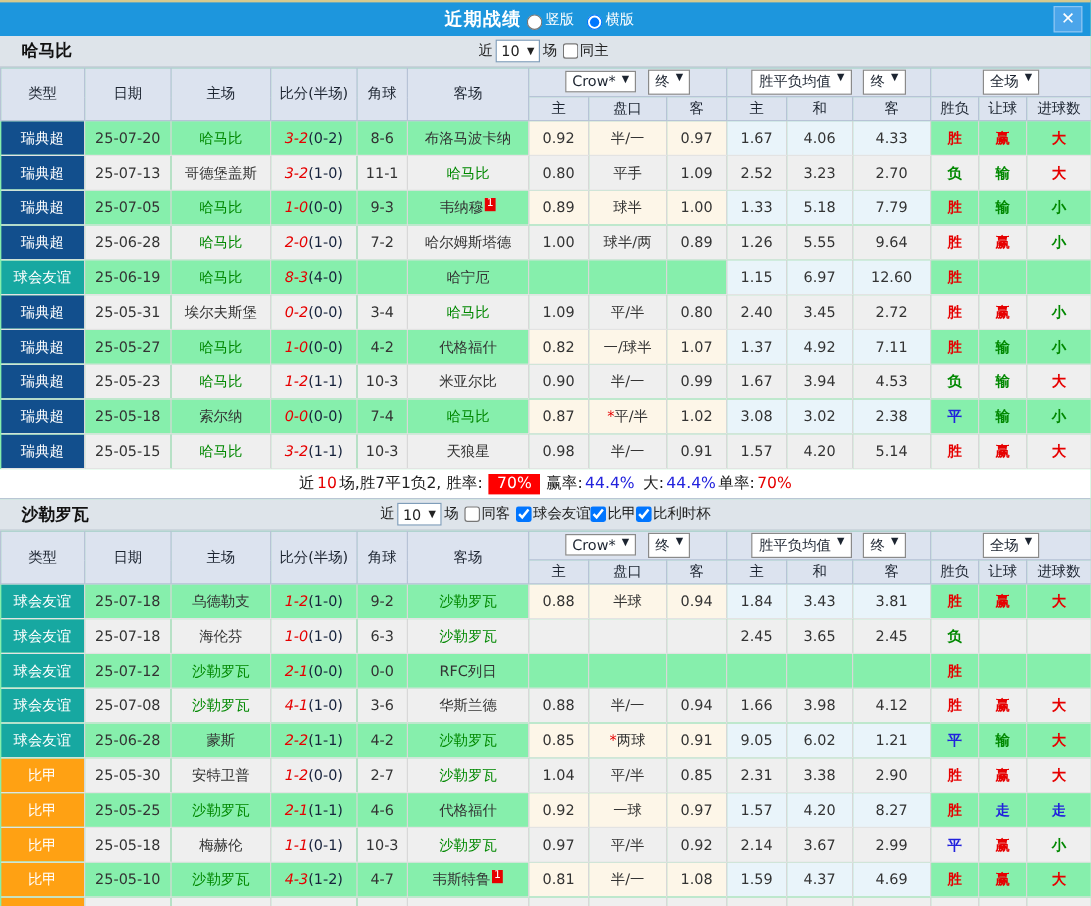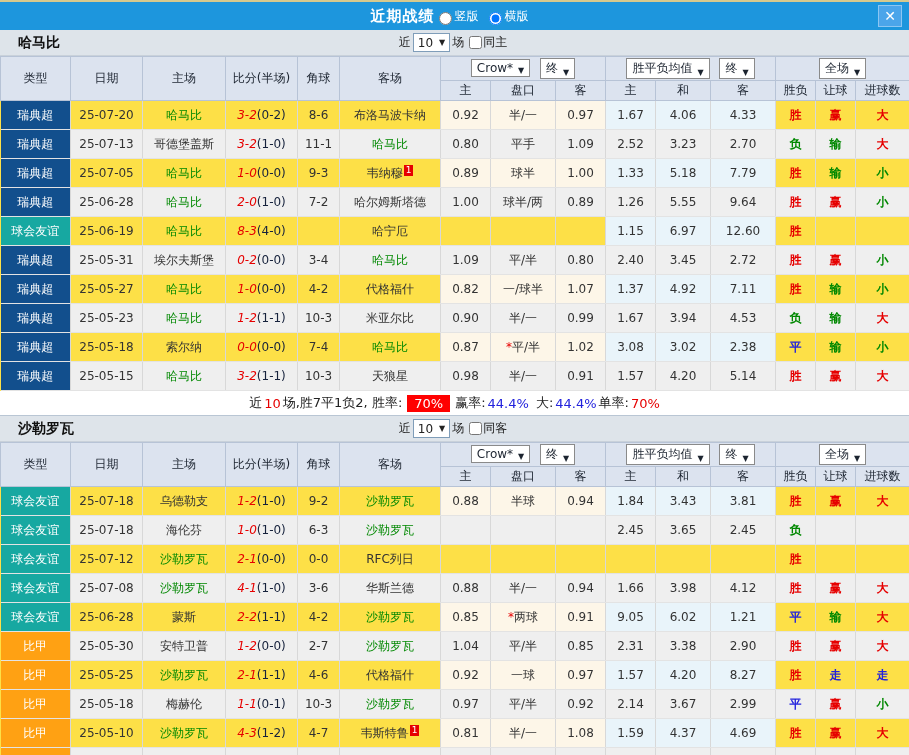--- a/index.html
+++ b/index.html
@@ -1,17 +1,17 @@
 <!DOCTYPE html>
 <html><head>
 <meta charset="utf-8">
 <style>
   * { margin:0; padding:0; box-sizing:border-box; }
   body { font-family:"DejaVu Sans","Liberation Sans",sans-serif; background:#fff; font-size:12px; color:#333; }
-  .win { width:909px; height:755px; overflow:hidden; background:#fde047; position:relative; }
+  .win { width:909px; height:755px; overflow:hidden; background:#86efac; position:relative; }
 
   
   .titlebar { height:30px; background:#1d96dd; border-top:2px solid #d6c98e; position:relative;
               display:flex; align-items:center; justify-content:center; color:#fff; }
   .titlebar .t { font-size:15px; font-weight:bold; letter-spacing:1px; }
   .titlebar .radios { display:flex; align-items:center; margin-left:4px; font-size:12px; }
   .titlebar .radios label { display:flex; align-items:flex-end; margin-right:10px; cursor:pointer; }
   .titlebar .radios input { margin-right:3px; }
   .close-btn { position:absolute; right:7px; top:3px; width:24px; height:22px; background:#4ba5ea;
                border:1px solid #8cc6f2; color:#fff; font-weight:bold; font-size:14px; text-align:center;
@@ -27,21 +27,21 @@
              align-items:center; cursor:pointer; }
   .num-sel .arr { font-size:8px; margin-left:6px; color:#222; }
   .filters label { display:inline-flex; align-items:center; cursor:pointer; }
   .filters input[type=checkbox] { margin-right:1px; width:13px; height:13px; }
 
   
   table { width:909px; table-layout:fixed; border-collapse:collapse; }
   th { background:#dce3ef; border:1px solid #b7c3d6; font-weight:normal; font-size:12px; color:#1c2430; }
   .group-row th { height:24px; }
   .sub-row th { height:20px; }
-  .hd-btn { display:inline-flex; align-items:flex-end; background:#fff; border:1px solid #8a8a8a;
+  .hd-btn { display:inline-flex; align-items:flex-start; background:#fff; border:1px solid #8a8a8a;
             padding:1px 5px; font-size:12px; margin:0 3px; cursor:pointer; white-space:nowrap; }
   .hd-btn .arr { font-size:8px; margin-left:5px; }
   td { height:28px; padding:0 2px; text-align:center; border-right:1px solid #d8d8d8;
        border-bottom:1px solid #e3e3e3; font-size:12px; overflow:hidden; white-space:nowrap; }
   tr.even td { background:#efefef; }
   td.odds { background:#fdf6e8; }
   td.mean { background:#e9f4fa; }
   td.league { padding:0; }
   .badge { display:block; height:28px; line-height:28px; color:#fff; text-align:center; font-size:12px; }
   .lg-navy { background:#124f8d; }
@@ -372,20 +372,21 @@
         <span>近</span>
         <span class="num-sel">
             <span>10</span>
             <span class="arr">▼</span>
           </span>
         <span>场</span>
         <label style="margin:0 4px;">
             <input type="checkbox" style="">
             <span>同客</span>
           </label>
+        <span><label><input type="checkbox" checked="" style="">球会友谊</label><label><input type="checkbox" checked="" style="">比甲</label><label><input type="checkbox" checked="" style="">比利时杯</label></span>
       </span>
     </div>
     <table>
       <colgroup>
         <col style="width:70px">
           <col style="width:72px">
           <col style="width:83px">
           <col style="width:72px">
           <col style="width:42px">
           <col style="width:101px">

